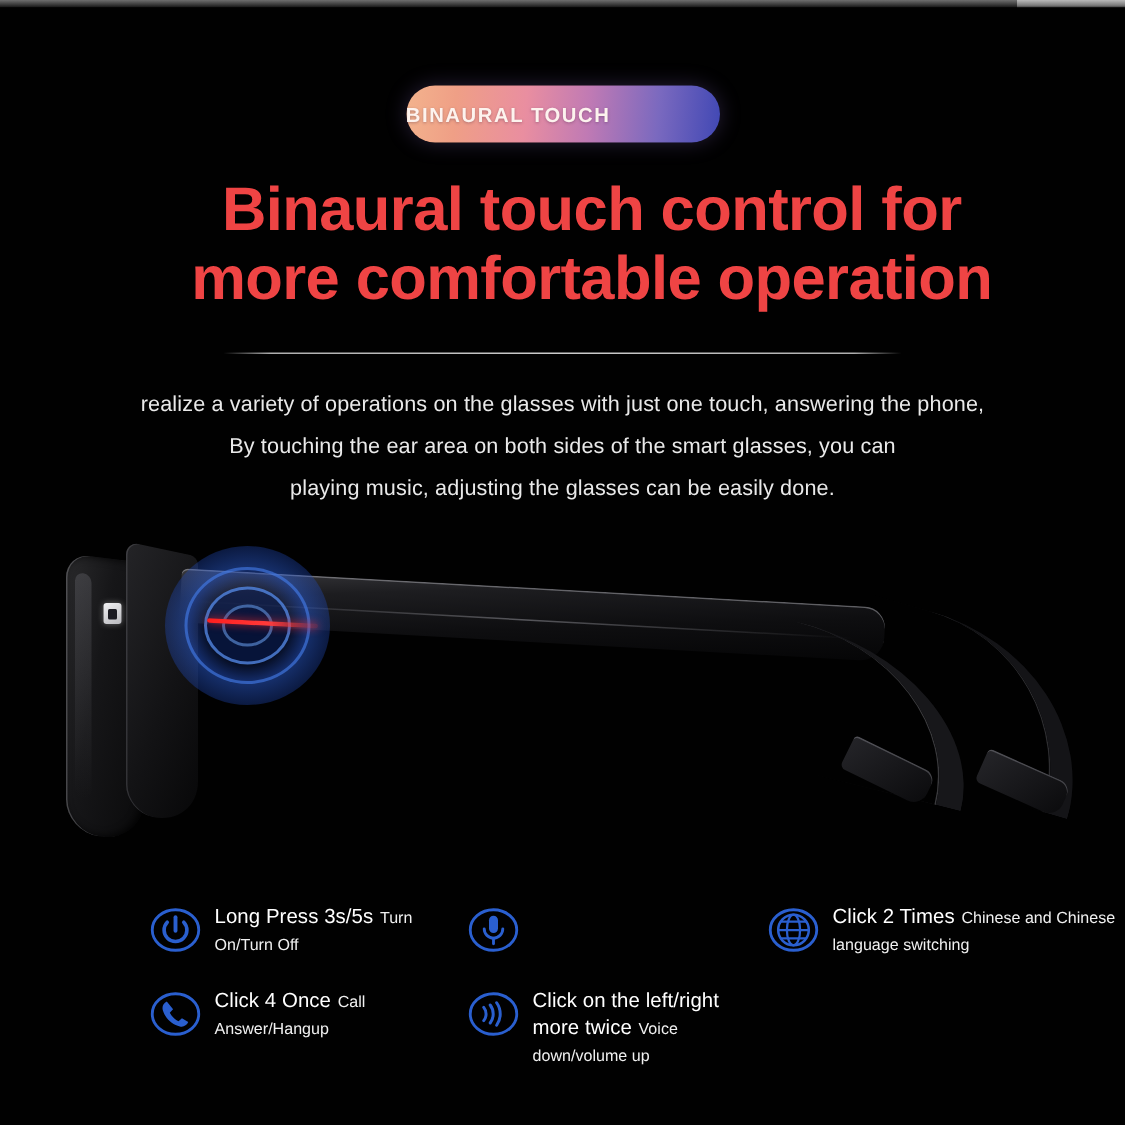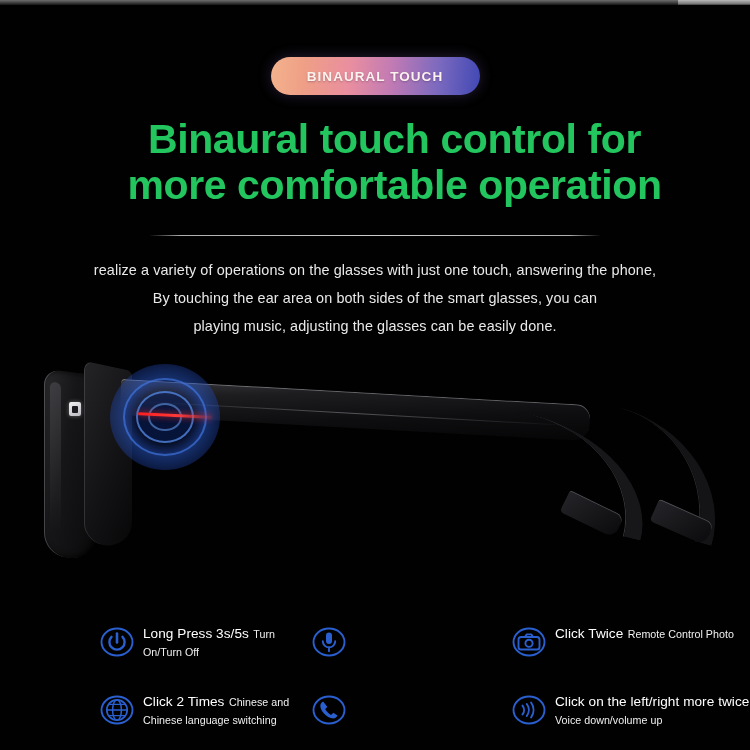--- a/index.html
+++ b/index.html
@@ -43,40 +43,40 @@
   .badge {
     width:209px; height:38px;
     border-radius:19px;
     background:linear-gradient(95deg,
       #f3b38d 0%,
       #ef9f86 16%,
       #e98ea0 38%,
       #c07ab4 58%,
       #7a69bf 80%,
       #4148b4 100%);
-    display:flex; align-items:center; justify-content:center;
+    display:flex; align-items:center; justify-content:flex-start;
     box-shadow:0 0 14px rgba(140,110,200,.28);
   }
   .badge-label {
     font-size:13.5px;
     font-weight:700;
     letter-spacing:1.05px;
     color:#fdf3ee;
     text-shadow:0 1px 2px rgba(60,30,60,.35);
   }
 
   
   .headline {
     margin-top:22px;
     text-align:center;
     font-size:41px;
     font-weight:700;
     line-height:1.12;
     letter-spacing:-0.4px;
-    color:#22c55e;
+    color:#ef4444;
     padding:0 25px;
     margin-left:39px;
   }
   .headline .l2 { display:block;text-align:center; }
 
   
   .divider-wrap { display:flex; justify-content:center; margin-top:26px; }
   .divider {
     width:452px; height:1px;
     background:linear-gradient(90deg,
@@ -244,26 +244,26 @@
     width:74px; height:3px;
     border-radius:2px;
     background:linear-gradient(90deg,#ff1e1e 0%,#ff3a3a 55%,rgba(255,40,40,.25) 100%);
     box-shadow:0 0 6px rgba(255,40,40,.75);
     transform:rotate(3deg);
   }
 
   
   .features {
     position:absolute;
-    left:100px; top:618px;
+    left:100px; top:596px;
     width:650px;
     display:grid;
     grid-template-columns:212px 200px 238px;
     grid-auto-rows:54px;
-    row-gap:14px;
+    row-gap:2px;
   }
   .feature {
     display:flex;
     align-items:flex-start;
     gap:9px;
   }
   .f-icon {
     width:34px; height:34px;
     flex:0 0 34px;
     margin-top:2px;
@@ -355,34 +355,20 @@
       <span class="f-icon">
         <svg width="34" height="34" viewBox="0 0 34 34">
           <ellipse cx="17" cy="17" rx="15.5" ry="13.5" fill="none" stroke="#2a5fcf" stroke-width="1.9"></ellipse>
           <rect x="14" y="7.5" width="6" height="11.5" rx="3" fill="#2a5fcf"></rect>
           <path d="M10.8 16.2 a6.2 6.2 0 0 0 12.4 0" fill="none" stroke="#2a5fcf" stroke-width="1.9" stroke-linecap="round"></path>
           <line x1="17" y1="22.4" x2="17" y2="26.2" stroke="#2a5fcf" stroke-width="1.9" stroke-linecap="round"></line>
         </svg>
       </span>
     </div>
 
-    <div class="feature">
-      <span class="f-icon">
-        <svg width="34" height="34" viewBox="0 0 34 34">
-          <ellipse cx="17" cy="17" rx="15.5" ry="13.5" fill="none" stroke="#2a5fcf" stroke-width="1.9"></ellipse>
-          <rect x="6.5" y="12" width="21" height="12.5" rx="2.6" fill="none" stroke="#2a5fcf" stroke-width="1.9"></rect>
-          <path d="M13 12 l1.6-2.6 h4.8 L21 12" fill="none" stroke="#2a5fcf" stroke-width="1.9" stroke-linejoin="round"></path>
-          <circle cx="17" cy="18.3" r="3.6" fill="none" stroke="#2a5fcf" stroke-width="1.9"></circle>
-        </svg>
-      </span>
-      <span class="f-text">
-        <span class="f-title">Click Twice</span>
-        <span class="f-sub">Remote Control Photo</span>
-      </span>
-    </div>
 
     <div class="feature">
       <span class="f-icon">
         <svg width="34" height="34" viewBox="0 0 34 34">
           <ellipse cx="17" cy="17" rx="15.5" ry="13.5" fill="none" stroke="#2a5fcf" stroke-width="1.9"></ellipse>
           <circle cx="17" cy="17" r="10.2" fill="none" stroke="#2a5fcf" stroke-width="1.7"></circle>
           <ellipse cx="17" cy="17" rx="4.4" ry="10.2" fill="none" stroke="#2a5fcf" stroke-width="1.5"></ellipse>
           <line x1="6.8" y1="17" x2="27.2" y2="17" stroke="#2a5fcf" stroke-width="1.5"></line>
           <path d="M8.6 11.4 h16.8 M8.6 22.6 h16.8" fill="none" stroke="#2a5fcf" stroke-width="1.4"></path>
         </svg>
@@ -393,20 +379,24 @@
       </span>
     </div>
 
     <div class="feature">
       <span class="f-icon">
         <svg width="34" height="34" viewBox="0 0 34 34">
           <ellipse cx="17" cy="17" rx="15.5" ry="13.5" fill="none" stroke="#2a5fcf" stroke-width="1.9"></ellipse>
           <path d="M11.2 8.6 c-2.4 1.2 -3.4 3.6 -2.6 6.1 c1.6 5.2 6.2 9.4 11.3 10.6 c2.4 .6 4.6 -.6 5.6 -2.9 l-4.2 -2.6 l-2.3 2.1 c-2.5 -1.3 -4.6 -3.3 -5.8 -5.8 l2.2 -2.2 z" fill="#2a5fcf"></path>
         </svg>
       </span>
+      <span class="f-text">
+        <span class="f-title">Click 4 Once</span>
+        <span class="f-sub">Call Answer/Hangup</span>
+      </span>
     </div>
 
     <div class="feature">
       <span class="f-icon">
         <svg width="34" height="34" viewBox="0 0 34 34">
           <ellipse cx="17" cy="17" rx="15.5" ry="13.5" fill="none" stroke="#2a5fcf" stroke-width="1.9"></ellipse>
           <path d="M10.5 12.6 a7 7 0 0 1 0 8.8" fill="none" stroke="#2a5fcf" stroke-width="2" stroke-linecap="round"></path>
           <path d="M14.8 11 a10 10 0 0 1 0 12" fill="none" stroke="#2a5fcf" stroke-width="2" stroke-linecap="round"></path>
           <path d="M19.1 9.5 a13 13 0 0 1 0 15" fill="none" stroke="#2a5fcf" stroke-width="2" stroke-linecap="round"></path>
         </svg>

